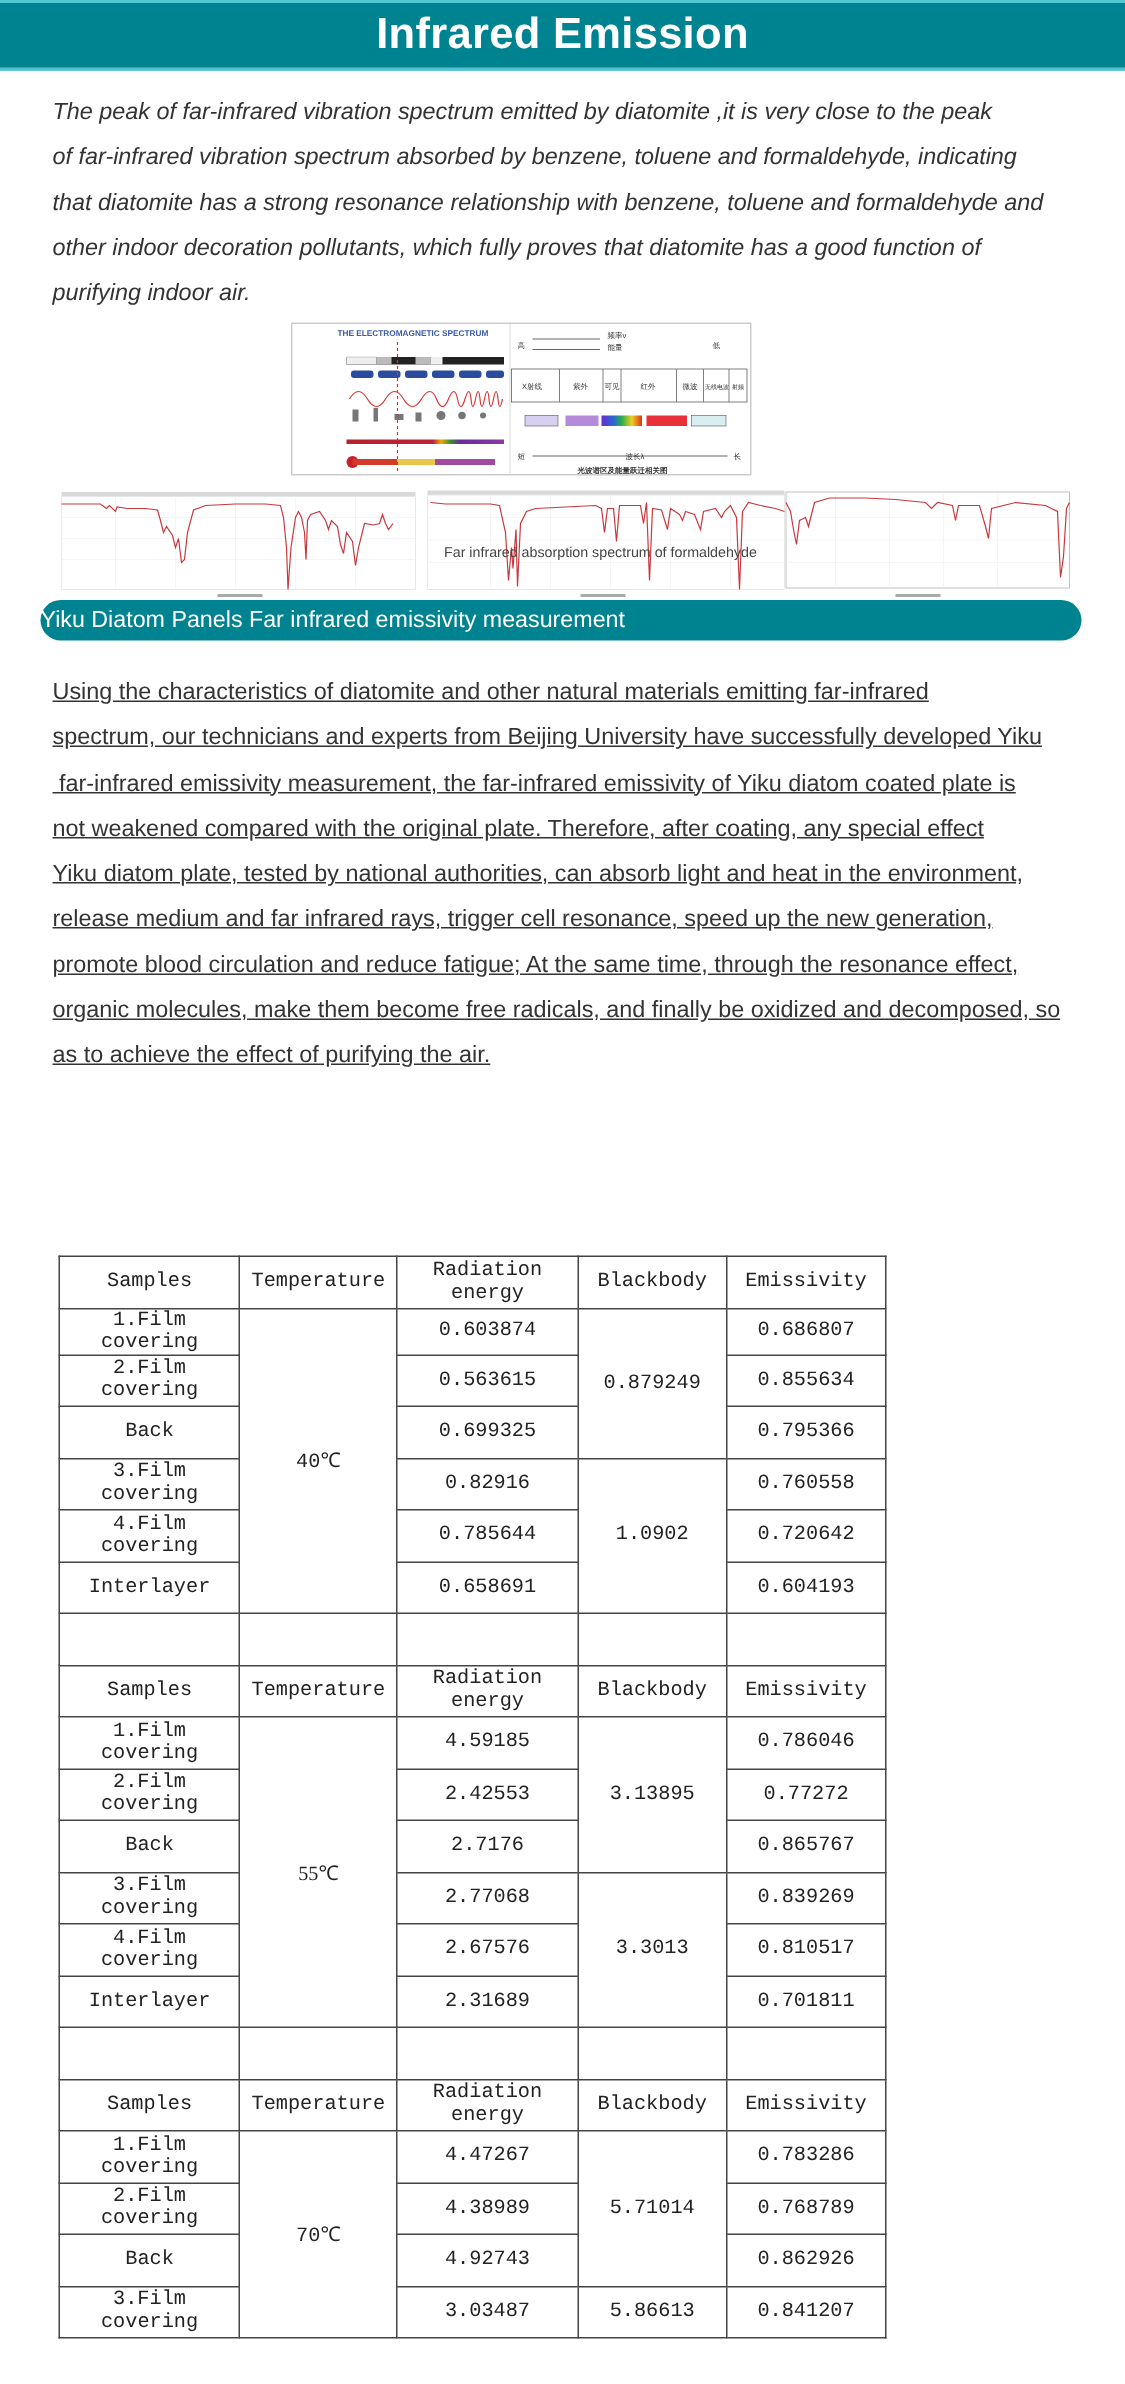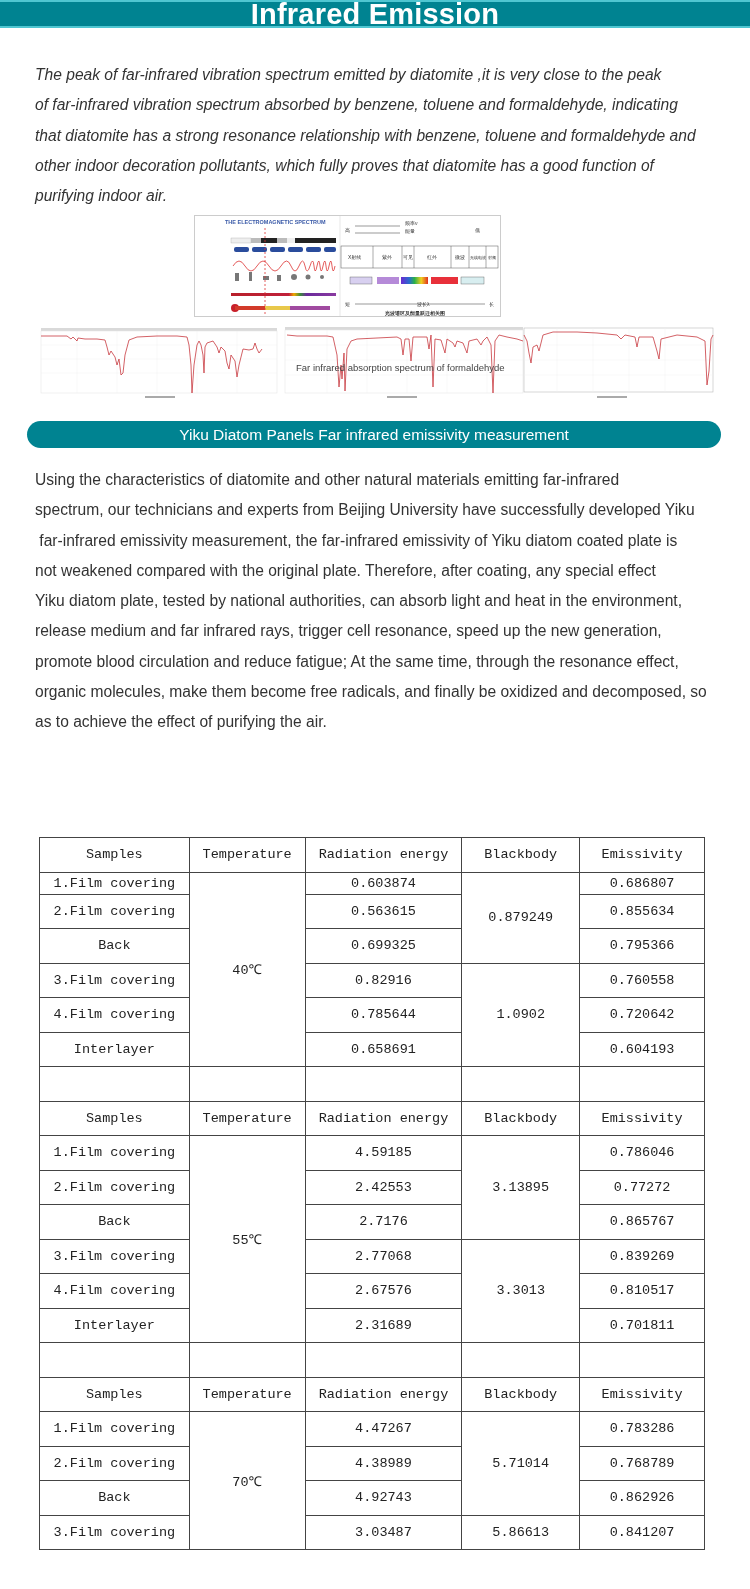--- a/index.html
+++ b/index.html
@@ -1,20 +1,20 @@
 <!DOCTYPE html>
 <html><head>
 <meta charset="utf-8">
 <style>
   * { box-sizing: border-box; margin: 0; padding: 0; }
   html, body { width: 750px; height: 1589px; background: #ffffff; overflow: hidden; }
   body { position: relative; font-family: "Liberation Sans", sans-serif; color: #333; }
 
   .header-bar {
-    position: absolute; left: 0; top: 0; width: 750px; height: 28px;
+    position: absolute; left: 0; top: 0; width: 750px; height: 47px;
     background: #008391; border-top: 2px solid #4fc6d1; border-bottom: 2px solid #4fc6d1;
     display: flex; align-items: center; justify-content: center;
   }
   .header-bar h1 {
     color: #fff; font-weight: bold; font-size: 29px; letter-spacing: 0.2px;
     font-family: "Liberation Sans", sans-serif;
   }
 
   .para {
     position: absolute; left: 35px; width: 700px;
@@ -24,28 +24,28 @@
 
   .figure-spectrum {
     position: absolute; left: 194px; top: 215px; width: 307px; height: 102px;
     border: 1px solid #ccc; background: #fff; overflow: hidden;
   }
   .figure-charts {
     position: absolute; left: 37px; top: 325px; width: 677px; height: 82px;
   }
 
   .section-pill {
-    position: absolute; left: 27px; top: 421px; width: 694px; height: 27px;
+    position: absolute; left: 27px; top: 400px; width: 694px; height: 27px;
     background: #008391; border-radius: 14px;
-    display: flex; align-items: center; justify-content: center;
+    display: flex; align-items: center; justify-content: flex-start;
   }
   .section-pill span { color: #fff; font-size: 15.5px; }
 
   table.em {
-    position: absolute; left: 39px; top: 837px; width: 666px;
+    position: absolute; left: 39px; top: 837px; width: 552px;
     border-collapse: collapse;
     font-family: "Liberation Mono", "DejaVu Sans Mono", monospace;
     font-size: 13.5px; color: #222;
   }
   table.em td {
     border: 1px solid #444; text-align: center; vertical-align: middle; padding: 0;
   }
   table.em col.c1 { width: 150px; }
   table.em col.c2 { width: 116px; }
   table.em col.c3 { width: 157px; }
@@ -214,21 +214,21 @@
       <polyline fill="none" stroke="#c8393f" stroke-width="0.8" points="487,10 490,16 492,28 494,38 496,22 500,20 502,26 504,18 506,10 516,7 540,7 560,8 580,10 584,14 588,10 598,12 600,22 602,12 616,12 620,26 622,34 624,14 640,10 660,12 668,16 670,60 672,46 674,14 676,10"></polyline>
       <rect x="560" y="71" width="30" height="2" fill="#aaa"></rect>
     </g>
   </svg>
 </div>
 
 <div class="section-pill">
   <span>Yiku Diatom Panels Far infrared emissivity measurement</span>
 </div>
 
-<div class="para" style="top:465px;">
+<div class="para" style="top:447px;text-decoration:underline;">
   <span class="ln">Using the characteristics of diatomite and other natural materials emitting far-infrared</span>
   <span class="ln">spectrum, our technicians and experts from Beijing University have successfully developed Yiku</span>
   <span class="ln"> far-infrared emissivity measurement, the far-infrared emissivity of Yiku diatom coated plate is</span>
   <span class="ln">not weakened compared with the original plate. Therefore, after coating, any special effect</span>
   <span class="ln">Yiku diatom plate, tested by national authorities, can absorb light and heat in the environment,</span>
   <span class="ln">release medium and far infrared rays, trigger cell resonance, speed up the new generation,</span>
   <span class="ln">promote blood circulation and reduce fatigue; At the same time, through the resonance effect,</span>
   <span class="ln">organic molecules, make them become free radicals, and finally be oxidized and decomposed, so</span>
   <span class="ln">as to achieve the effect of purifying the air.</span>
 </div>
@@ -293,21 +293,21 @@
 
     <tr class="h35">
       <td>Samples</td>
       <td>Temperature</td>
       <td>Radiation energy</td>
       <td>Blackbody</td>
       <td>Emissivity</td>
     </tr>
     <tr class="h33">
       <td>1.Film covering</td>
-      <td rowspan="6" style="font-family:Liberation Mono, monospace;">55℃</td>
+      <td rowspan="6" style="font-family:Liberation Serif, serif;">55℃</td>
       <td>4.59185</td>
       <td rowspan="3">3.13895</td>
       <td>0.786046</td>
     </tr>
     <tr class="h33">
       <td>2.Film covering</td>
       <td>2.42553</td>
       <td>0.77272</td>
     </tr>
     <tr class="h33">

